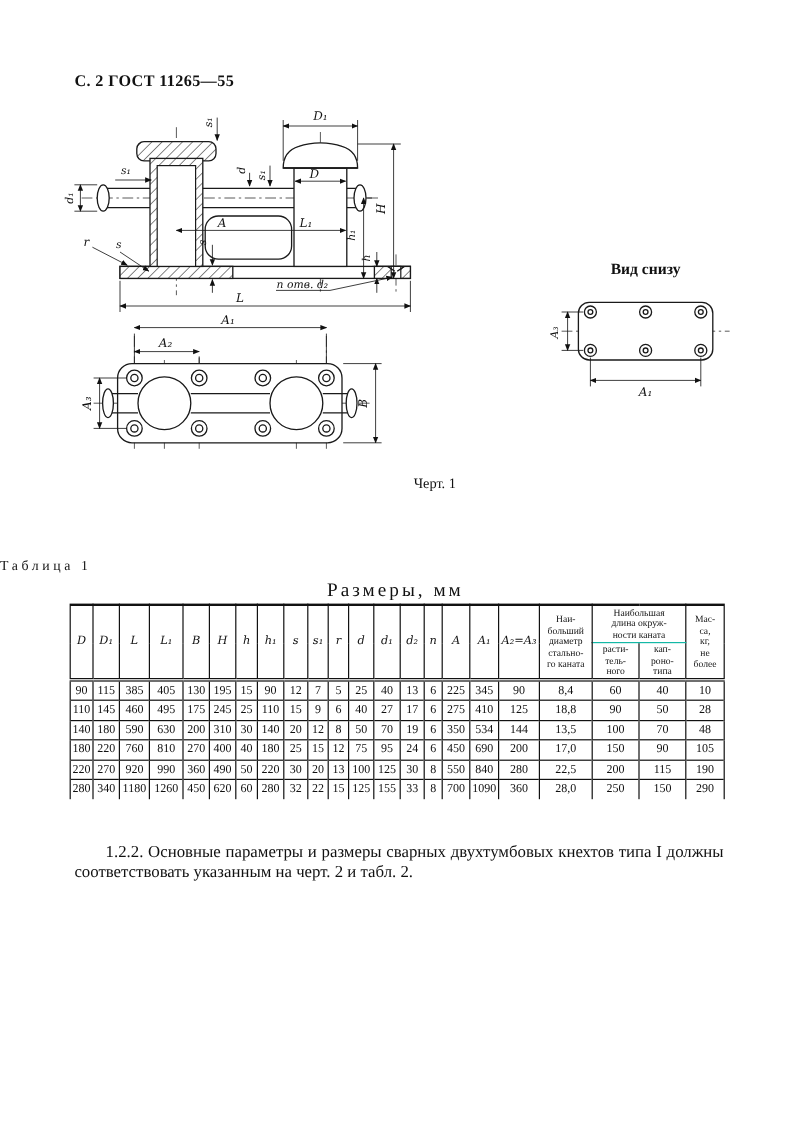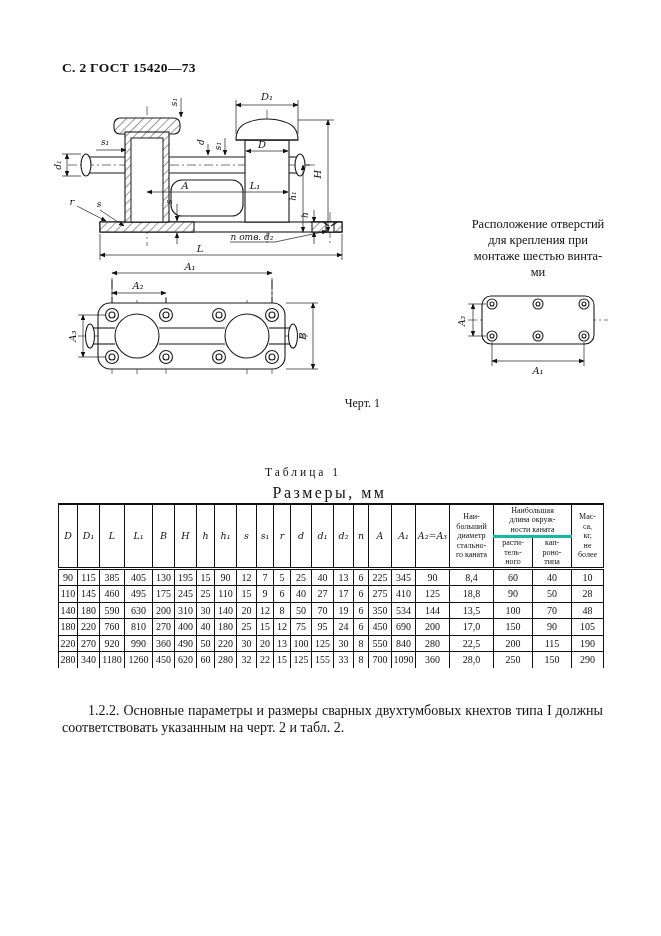--- a/index.html
+++ b/index.html
@@ -11,52 +11,52 @@
   
   #doc-header{left:62px;top:60px;font-size:13.5px;font-weight:bold;letter-spacing:.3px;}
   
   #fig-caption{left:260px;top:396px;width:120px;text-align:right;font-size:12px;}
   
   #side-panel{left:443px;top:216px;width:190px;text-align:center;}
   #side-panel .panel-title{font-weight:bold;font-size:13px;margin-bottom:12px;}
   #side-panel .panel-note{font-size:12.5px;line-height:16px;white-space:pre-line;}
   #side-panel svg{margin-top:8px;}
   
-  #table-label{left:0;top:466px;width:606px;text-align:center;font-size:11.5px;letter-spacing:3px;}
+  #table-label{left:0;top:466px;width:606px;text-align:left;font-size:11.5px;letter-spacing:3px;}
   #units-title{left:58px;top:484px;width:543px;text-align:center;font-size:16px;letter-spacing:2.5px;}
   
   #dims-table{left:58px;top:503px;}
   table{border-collapse:collapse;table-layout:fixed;width:545px;
         border-top:2px solid #111;border-left:1px solid #111;border-right:1px solid #111;}
   th,td{border-left:1px solid #111;border-right:1px solid #111;border-top:1px solid #111;
         padding:0 1px;text-align:center;vertical-align:middle;overflow:hidden;}
   thead th{border-bottom:3px double #111;font-weight:normal;}
   th.sym{font-family:"DejaVu Serif","Liberation Serif",serif;font-style:italic;font-size:9.5px;}
   th.txt{font-size:8px;line-height:9.5px;white-space:pre-line;font-family:"Liberation Serif",serif;}
-  th.grp{height:30px;border-bottom:3px solid #14b8a6;margin-top:42px;}
+  th.grp{height:30px;border-bottom:1px solid #14b8a6;margin-top:42px;}
   tbody td{font-size:10px;height:15.5px;font-family:"Liberation Serif",serif;}
   tbody tr:last-child td{border-bottom:none;}
   
   #para-122{left:62px;top:702px;width:541px;font-size:14px;line-height:17px;
             text-align:justify;text-indent:26px;}
   
   svg{display:block;}
   .ln{stroke:#1a1a1a;stroke-width:1.1;fill:none;}
   .fw{stroke:#1a1a1a;stroke-width:1.1;fill:#fff;}
   .fh{stroke:#1a1a1a;stroke-width:1.1;fill:url(#hatch);}
   .dim{stroke:#1a1a1a;stroke-width:.7;fill:none;}
   .cl{stroke:#1a1a1a;stroke-width:.6;fill:none;stroke-dasharray:9 3 2 3;}
   .lbl{font-family:"DejaVu Serif","Liberation Serif",serif;font-style:italic;
        font-size:10px;fill:#111;text-anchor:middle;}
   .lbl-s{font-size:9px;}
 </style>
 </head>
 <body>
 
-<div id="doc-header" class="abs">С. 2 ГОСТ 15420—73</div>
+<div id="doc-header" class="abs">С. 2 ГОСТ 11265—55</div>
 
 <svg id="figure1" class="abs" style="left:50px;top:84px;" width="350" height="320" viewBox="0 0 350 320">
   <defs>
     <pattern id="hatch" width="6" height="6" patternUnits="userSpaceOnUse" patternTransform="rotate(45)">
       <rect width="6" height="6" fill="#fff"></rect>
       <line x1="0" y1="0" x2="0" y2="6" stroke="#333" stroke-width="1"></line>
     </pattern>
     <marker id="arr" viewBox="0 0 10 10" refX="9" refY="5" markerWidth="8" markerHeight="8" orient="auto-start-reverse">
       <path d="M0,1 L10,5 L0,9 z" fill="#111"></path>
     </marker>
@@ -239,24 +239,21 @@
     <line class="dim" x1="236" y1="219" x2="268" y2="219"></line>
     <line class="dim" x1="236" y1="285" x2="268" y2="285"></line>
     <line class="dim" x1="263" y1="219" x2="263" y2="285" marker-start="url(#arr)" marker-end="url(#arr)"></line>
     <text class="lbl" x="256" y="252" transform="rotate(-90 256 252)">B</text>
   </g>
 </svg>
 
 <div id="fig-caption" class="abs">Черт. 1</div>
 
 <div id="side-panel" class="abs">
-  <div class="panel-note">Расположение отверстий
-для крепления при
-монтаже шестью винта-
-ми</div>
+  <div class="panel-title">Вид снизу</div>
   <svg width="172" height="88" viewBox="0 0 172 88" style="margin-left:9px;">
     <defs>
       <marker id="arr2" viewBox="0 0 10 10" refX="9" refY="5" markerWidth="8" markerHeight="8" orient="auto-start-reverse">
         <path d="M0,1 L10,5 L0,9 z" fill="#111"></path>
       </marker>
     </defs>
     <line class="cl" x1="16" y1="32" x2="156" y2="32"></line>
     <rect class="fw" x="30" y="8" width="112" height="48" rx="9"></rect>
     <g>
       <g>

